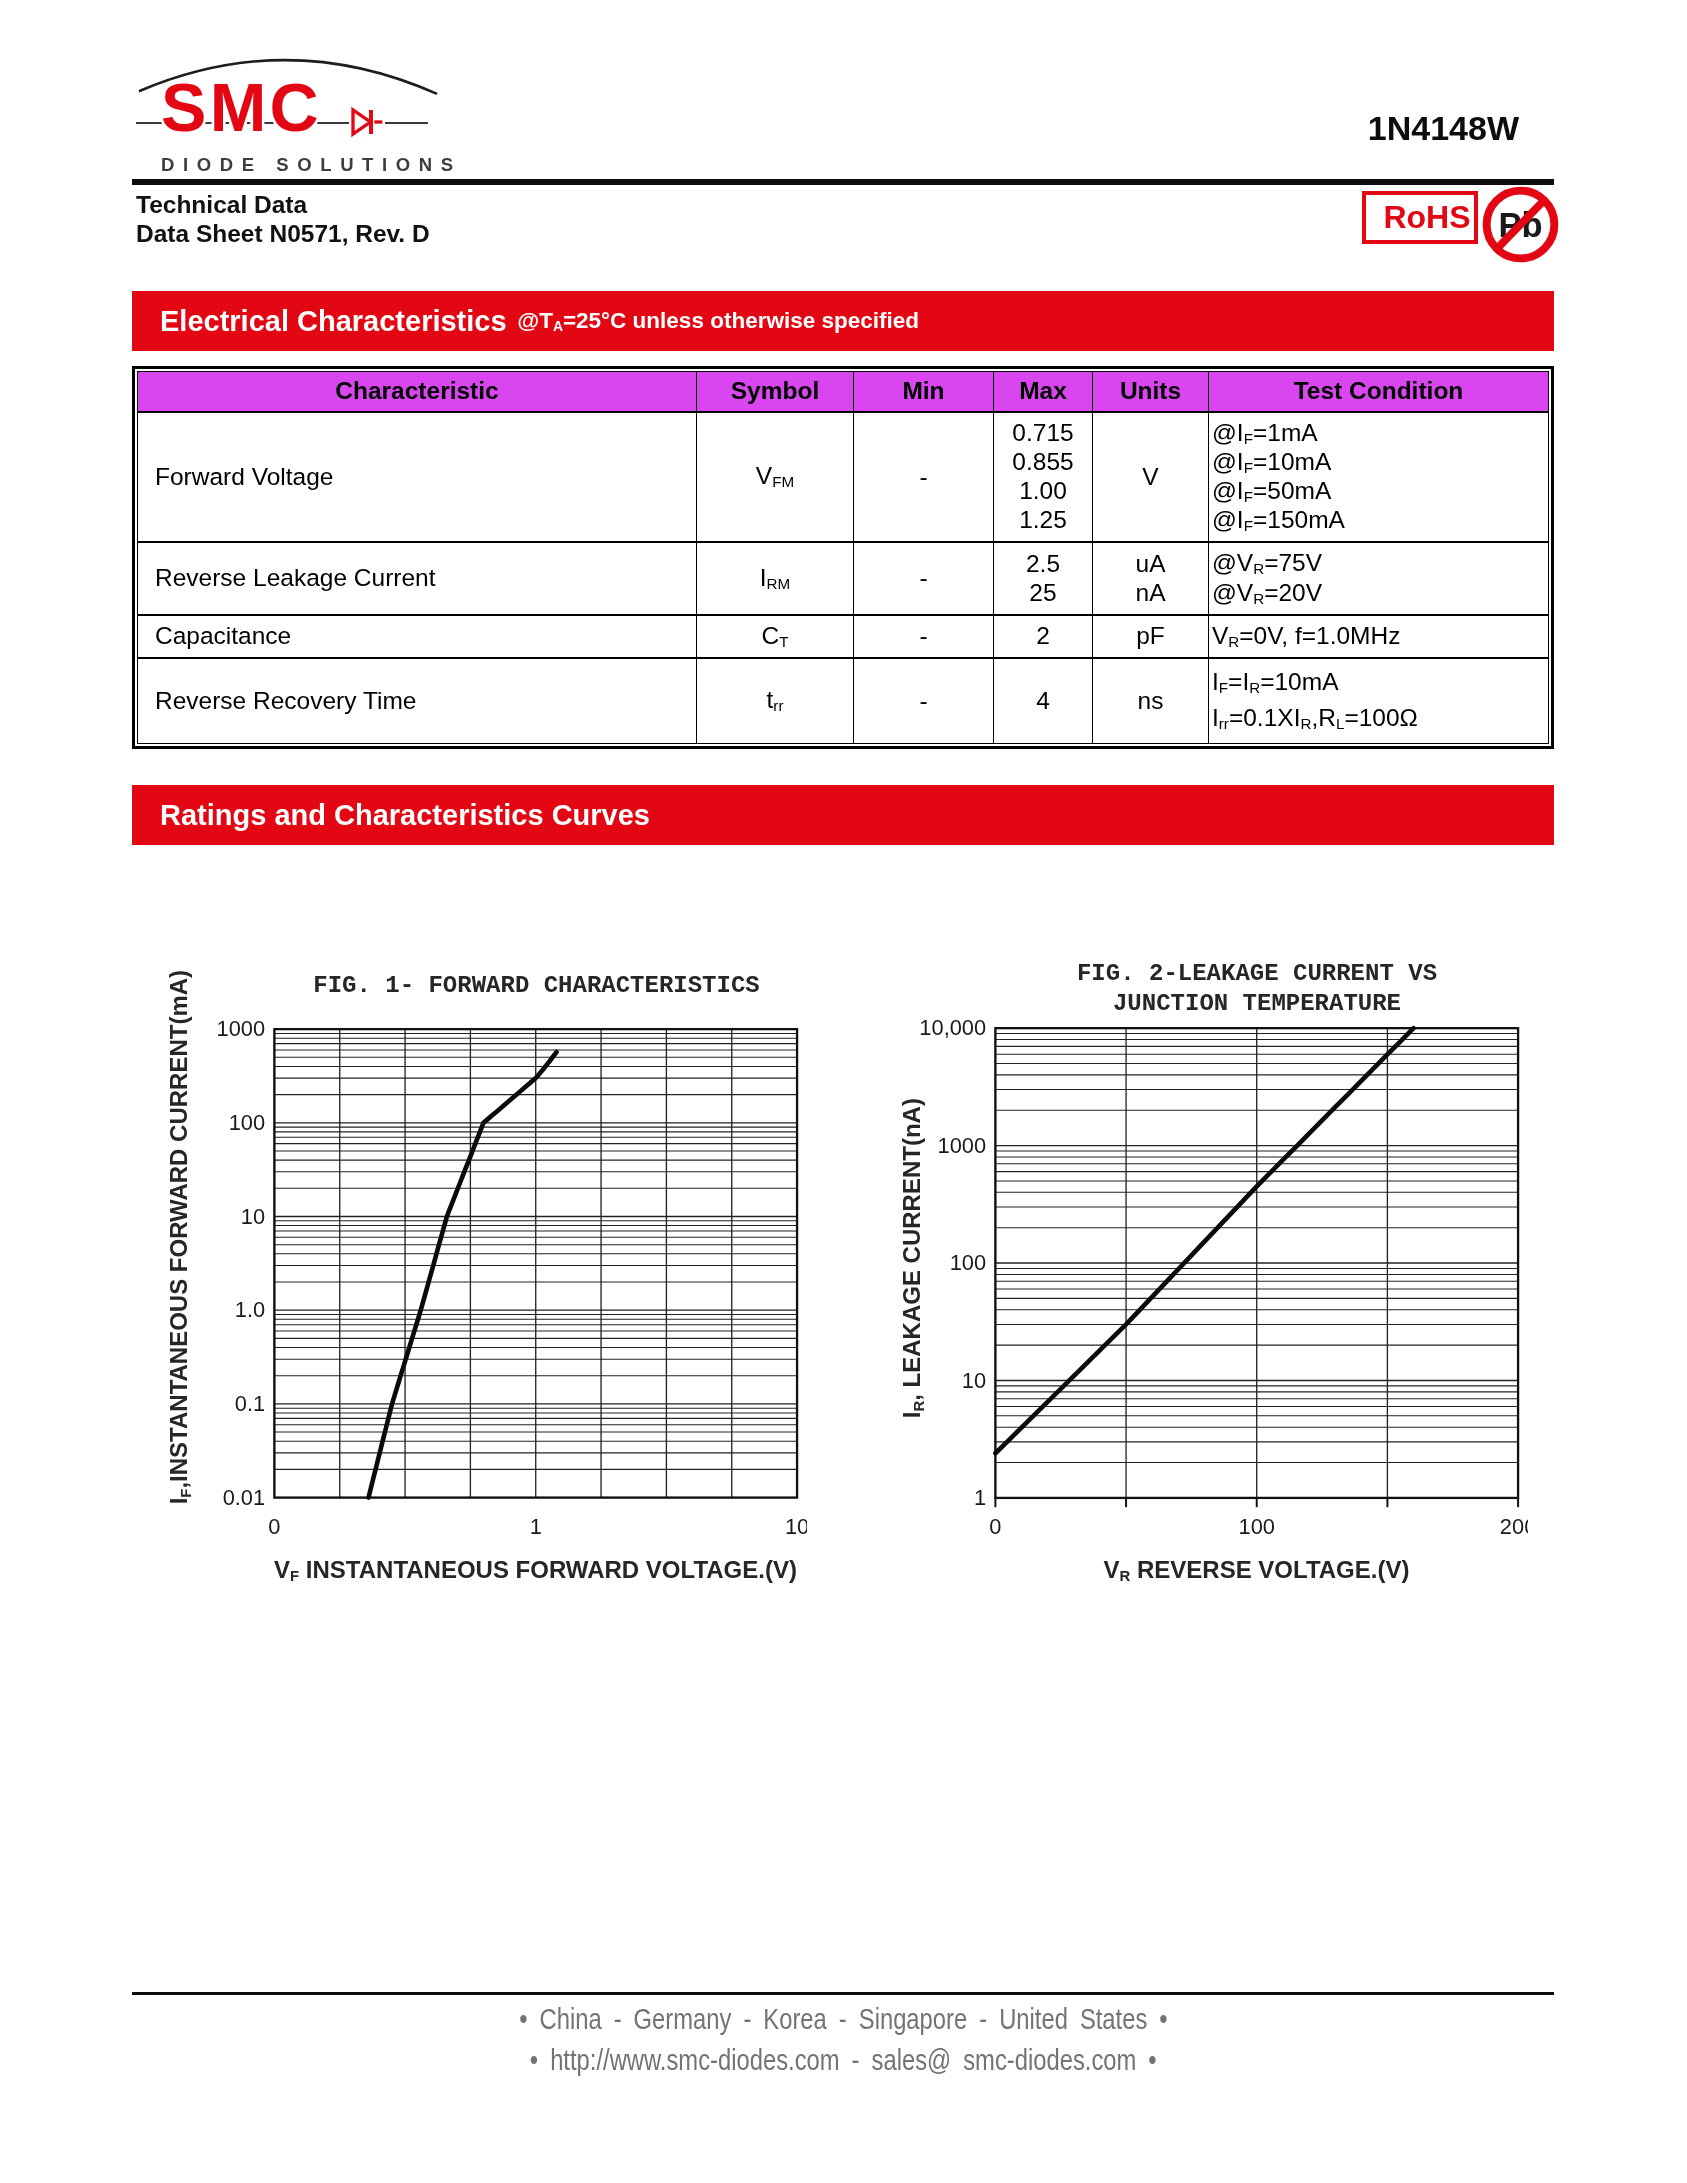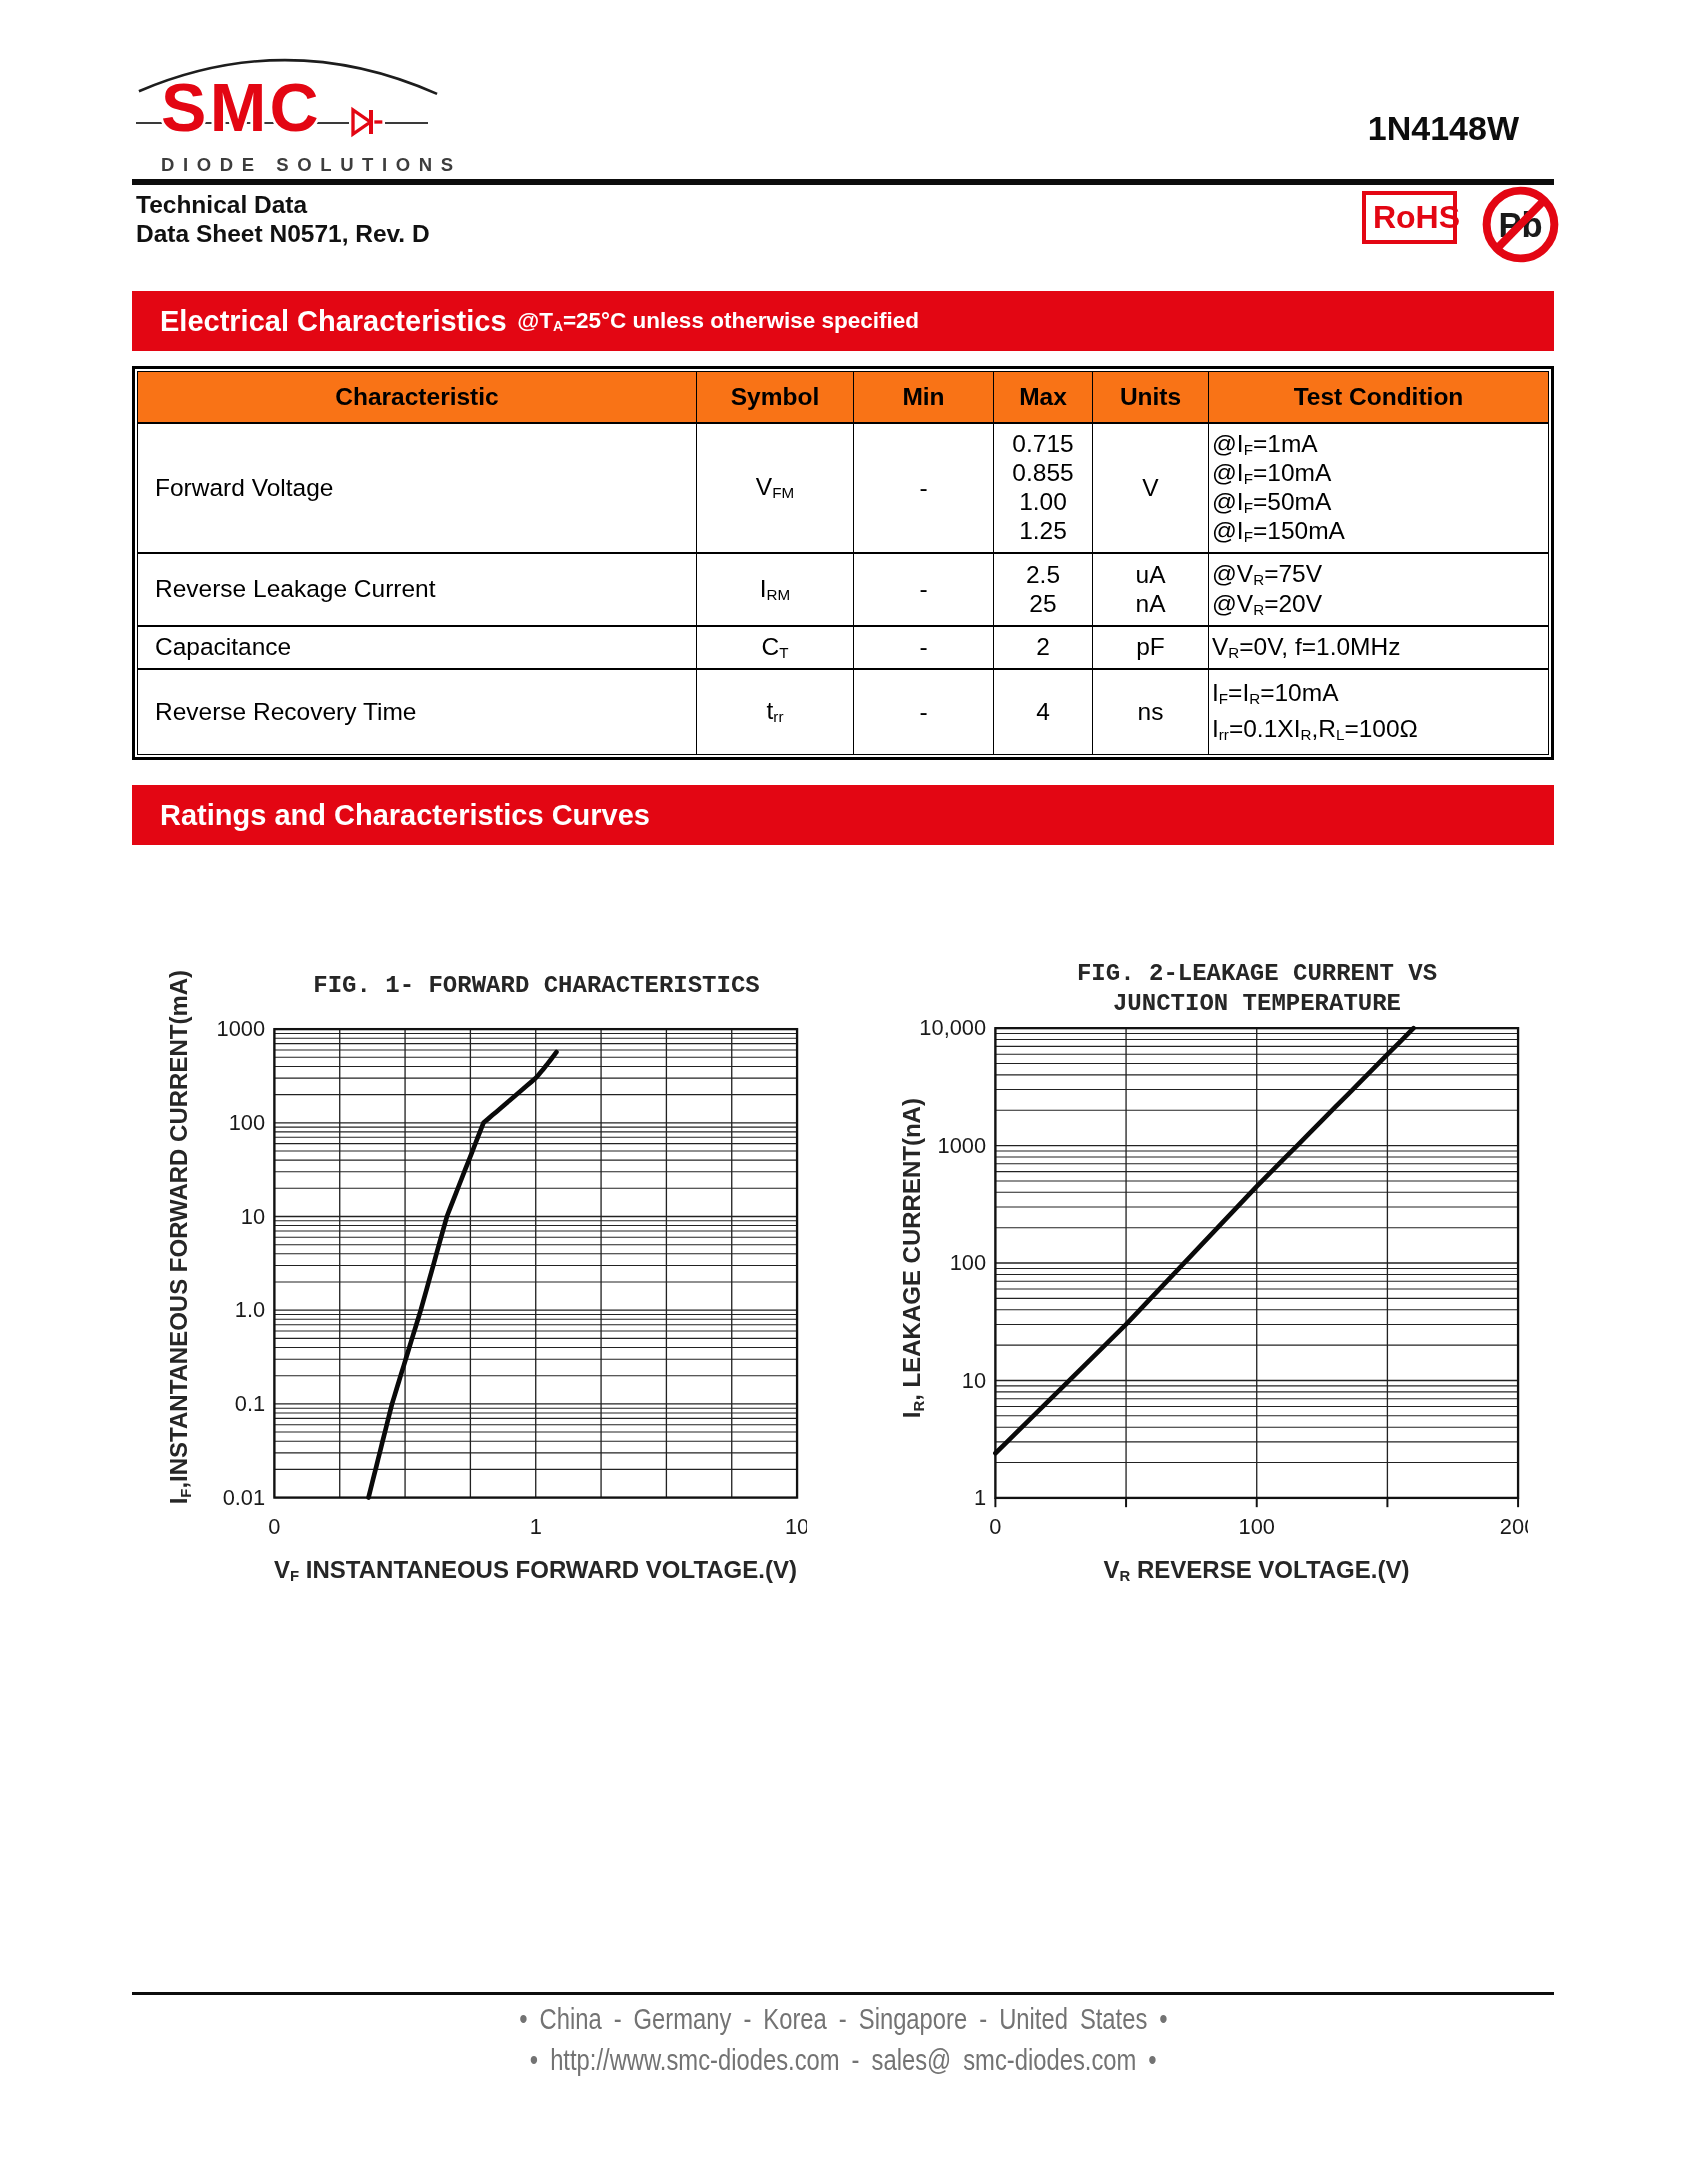--- a/index.html
+++ b/index.html
@@ -22,39 +22,39 @@
     text-align:center;
   }
   #diode-glyph { left:349px; top:106px; }
   #logo-tagline { left:161px; top:154px; font-size:18.5px; font-weight:600;
     letter-spacing:8.6px; color:#3d3d3d; }
   #part-number { left:1188px; top:109px; width:331px; text-align:right;
     font-size:34px; font-weight:bold; color:#0d0d0d; }
   #top-rule { left:132px; top:179px; width:1422px; height:6px; background:#0d0d0d; }
   #doc-title { left:136px; top:191px; font-size:24.5px; font-weight:bold; }
   #doc-subtitle { left:136px; top:220px; font-size:24.5px; font-weight:bold; }
-  #rohs-badge { left:1362px; top:191px; width:95px; height:53px;
+  #rohs-badge { left:1362px; top:191px; width:116px; height:53px;
     border:4px solid #e30613; background:#fff; display:flex; align-items:center;
     justify-content:center; font-size:32px; font-weight:bold; color:#e30613;padding-left:14px; }
   #pbfree-icon { left:1480px; top:184px; }
 
   
   .banner { left:132px; width:1422px; height:60px; background:#e30613; color:#fff;
     display:flex; align-items:center; padding-left:28px; }
   #banner-electrical { top:291px; }
   #banner-curves { top:785px; }
   .banner .b-title { font-size:29px; font-weight:bold; }
   .banner .b-sub { font-size:22.5px; font-weight:bold; margin-left:10.6px; }
 
   
   #spec-table-wrap { left:132px; top:366px; width:1422px;
     border:3.3px solid #000; padding:2px; background:#fff; }
   table { width:100%; border-collapse:collapse; border:1.3px solid #000;
     font-size:24.5px; color:#000; }
-  th { background:#f97316; font-weight:bold; height:51px;
+  th { background:#d946ef; font-weight:bold; height:40px;
     border:1.3px solid #000; border-bottom:2.6px solid #000; }
   td { border:1.3px solid #000; padding:6px 4px; line-height:1.18; vertical-align:middle; }
   tbody tr + tr td { border-top:2.6px solid #000; }
   td.c-char { text-align:left; padding-left:17px; }
   td.c-sym, td.c-min, td.c-max, td.c-units { text-align:center; }
   td.c-test { text-align:left; padding-left:3px; }
   tr.row-rrt td { padding-top:9.3px; padding-bottom:9.3px; }
   tr.row-rrt td.c-test .line + .line { margin-top:6.6px; }
 
   

